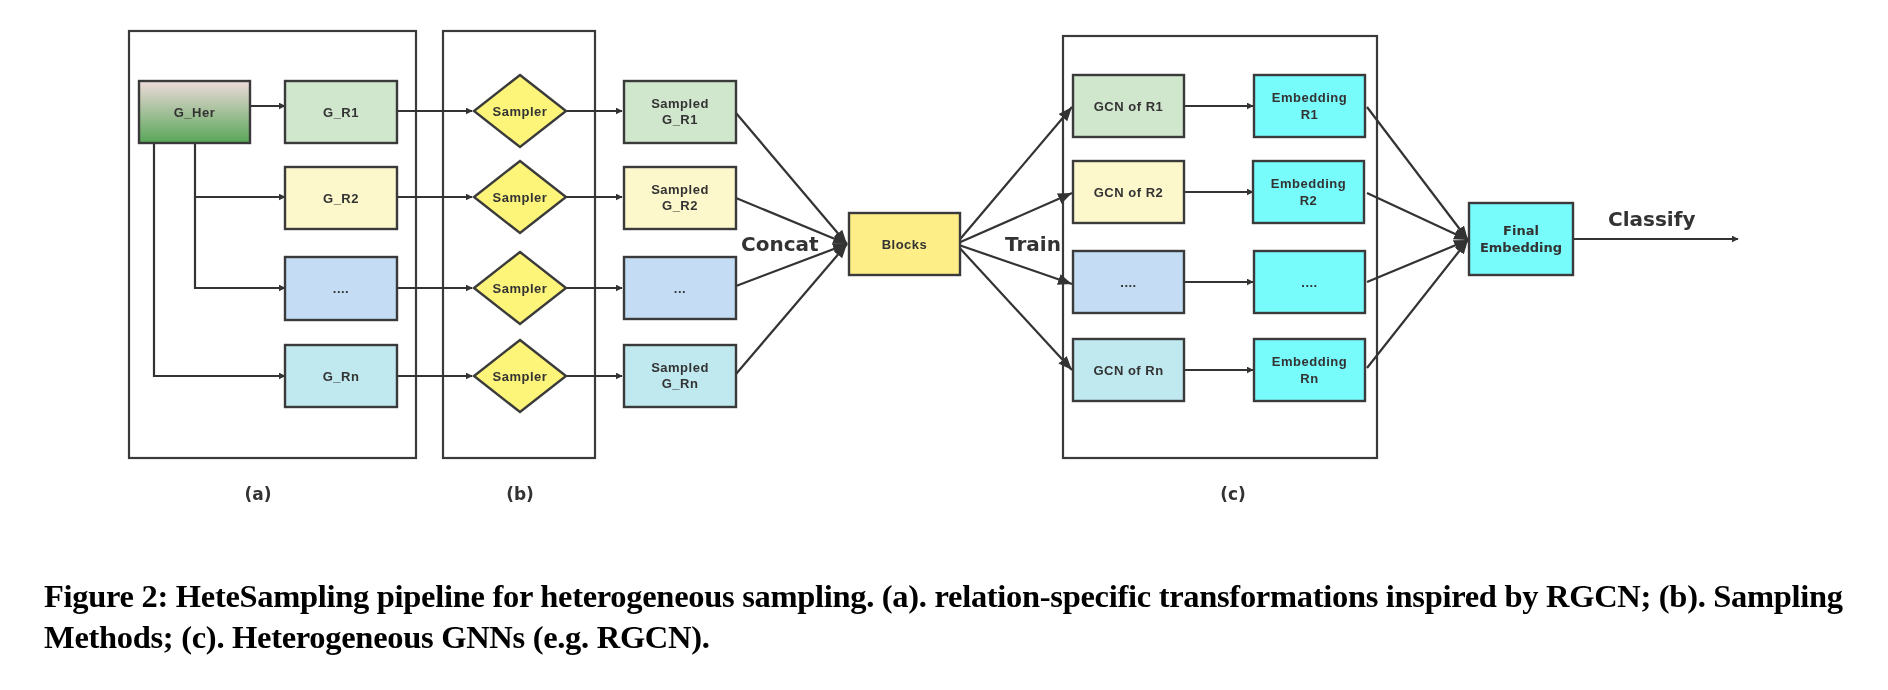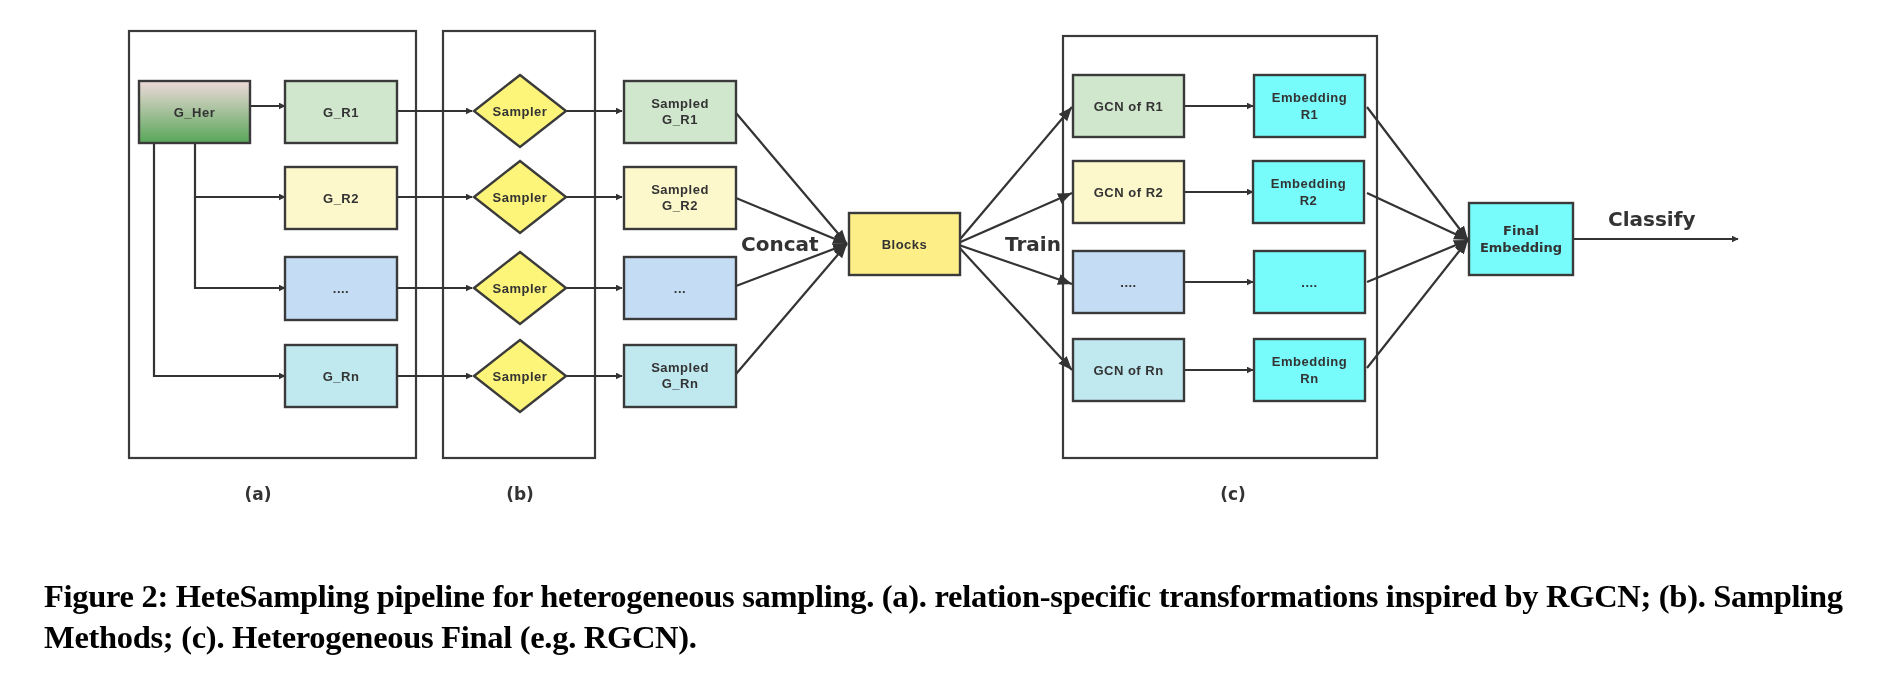--- a/index.html
+++ b/index.html
@@ -197,13 +197,13 @@
     <text class="node-text-dejavu" x="1521" y="252">Embedding</text>
   </g>
 
   <text class="edge-label" x="1608" y="226">Classify</text>
 
   <text class="panel-label" x="258" y="500">(a)</text>
   <text class="panel-label" x="520" y="500">(b)</text>
   <text class="panel-label" x="1233" y="500">(c)</text>
 </svg>
 
-<div id="caption">Figure 2: HeteSampling pipeline for heterogeneous sampling. (a). relation-specific transformations inspired by RGCN; (b). Sampling Methods; (c). Heterogeneous Final (e.g. RGCN).</div>
+<div id="caption">Figure 2: HeteSampling pipeline for heterogeneous sampling. (a). relation-specific transformations inspired by RGCN; (b). Sampling Methods; (c). Heterogeneous GNNs (e.g. RGCN).</div>
 
 </body></html>

